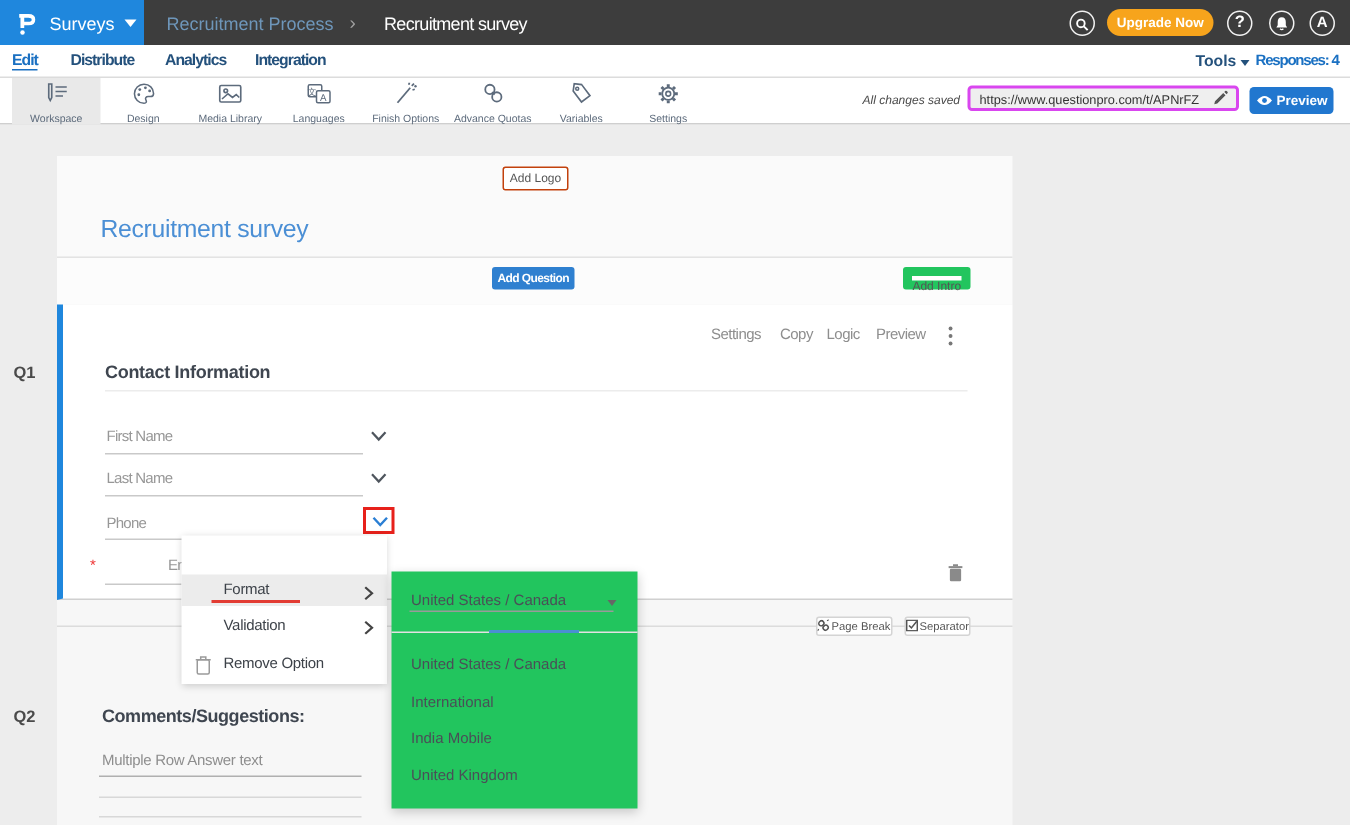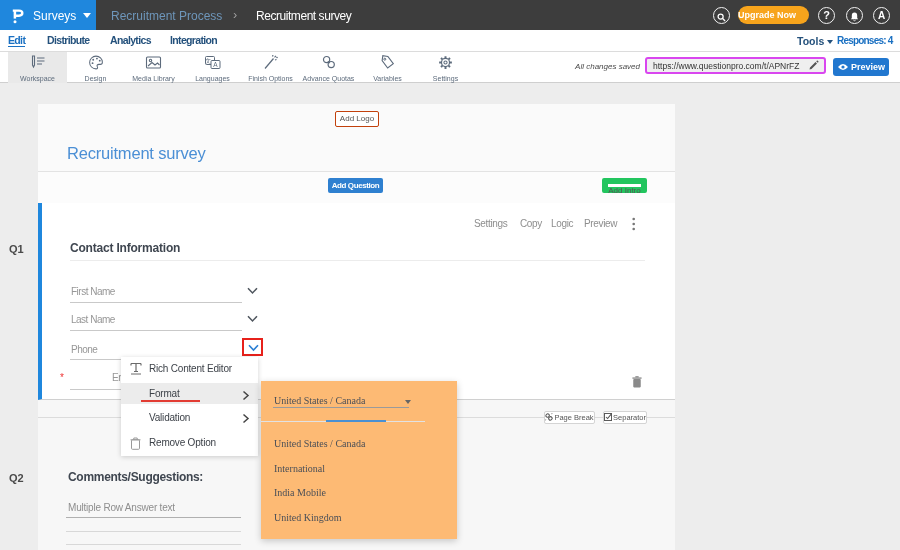--- a/index.html
+++ b/index.html
@@ -9,21 +9,21 @@
 
   
   #topbar { left:0; top:0; width:900px; height:30px; background:#3d3d3d; }
   #logo-block { left:0; top:0; width:96px; height:30px; background:#1f87dd; }
   #surveys { left:33px; top:9px; color:#fff; font-size:12px; }
   #surveys-caret { left:83px; top:13px; width:0; height:0; border-left:4px solid transparent; border-right:4px solid transparent; border-top:5px solid #fff; }
   #crumb1 { left:111px; top:9px; color:#6e96ba; font-size:12px; }
   #crumb-sep { left:233px; top:8px; color:#a0a0a0; font-size:12.5px; }
   #crumb2 { left:256px; top:9px; color:#fff; font-size:12px; letter-spacing:-0.45px; }
   .circ { width:17px; height:17px; border:1.4px solid #f2f2f2; border-radius:50%; top:6.5px; color:#fff; text-align:center; }
-  #upgrade { left:738px; top:6px; width:71px; height:18px; background:#f7a41c; border-radius:9px; color:#fff; font-size:9px; font-weight:bold; text-align:left; line-height:18px; }
+  #upgrade { left:738px; top:6px; width:71px; height:18px; background:#f7a41c; border-radius:9px; color:#fff; font-size:9px; font-weight:bold; text-align:center; line-height:18px; }
 
   
   #tabrow { left:0; top:30px; width:900px; height:22px; background:#fff; border-bottom:1px solid #dcdcdc; }
   .tab { top:35px; line-height:11px; font-size:10.5px; font-weight:bold; letter-spacing:-0.65px; color:#24517c; }
   #tab-edit { left:8px; color:#1a70c2; border-bottom:1.5px solid #1a70c2; padding-bottom:0px;}
   #tools { left:797px; top:35px; font-size:10.5px; font-weight:bold; color:#24517c; }
   #tools-caret { left:827px; top:40px; width:0; height:0; border-left:3.5px solid transparent; border-right:3.5px solid transparent; border-top:4.5px solid #24517c; }
   #responses { left:837px; top:35px; font-size:10px; font-weight:bold; letter-spacing:-0.8px; color:#1a70c2; }
 
   
@@ -66,21 +66,21 @@
   
   #menu { left:121px; top:357px; width:137px; height:99px; background:#fff; box-shadow:0 1px 5px rgba(0,0,0,0.18); }
   .mitem { left:0; width:137px; height:24px; }
   .mtext { position:absolute; left:28px; top:6px; font-size:10px; letter-spacing:-0.2px; color:#3d4249; }
   #fmt-row { top:25.5px; height:21px; background:#ececec; }
   #fmt-red { position:absolute; left:20px; top:17px; width:59px; height:2px; background:#e23c33; }
   .marrow { position:absolute; left:121px; top:7px; }
   #menu .micon { position:absolute; left:9px; top:5px; }
 
   
-  #submenu { left:261px; top:381px; width:196px; height:158px; background:#fdba74; box-shadow:0 2px 7px rgba(0,0,0,0.2);font-family:Liberation Serif, serif; }
+  #submenu { left:261px; top:381px; width:164px; height:158px; background:#22c55e; box-shadow:0 2px 7px rgba(0,0,0,0.2); }
   #sel-text { position:absolute; left:13px; top:14px; font-size:10px; color:#4a4f57; }
   #sel-caret { position:absolute; left:144px; top:19px; width:0; height:0; border-left:3.5px solid transparent; border-right:3.5px solid transparent; border-top:4px solid #666; }
   #sel-line { position:absolute; left:12px; top:26px; width:136px; height:1px; background:#9a9a9a; }
   #sub-div { position:absolute; left:0; top:40px; width:164px; height:1px; background:#e2e2e2; }
   #sub-blue { position:absolute; left:65px; top:39px; width:60px; height:2px; background:#4a90d2; }
   .opt { position:absolute; left:13px; font-size:10px; color:#4a4f57; }
 </style>
 </head>
 <body>
 
@@ -273,29 +273,20 @@
       <rect x="0.6" y="0.6" width="8.8" height="8.8" fill="none" stroke="#555" stroke-width="1.2"></rect>
       <path d="M2.5 5 L4.5 7 L9 1.5" fill="none" stroke="#555" stroke-width="1.3"></path>
     </svg>Separator</div>
 <div class="abs" id="q2title">Comments/Suggestions:</div>
 <div class="abs" id="q2ph">Multiple Row Answer text</div>
 <div class="abs q2l" style="top:517px; background:#b0b0b0;"></div>
 <div class="abs q2l" style="top:531px; background:#d8d8d8;"></div>
 <div class="abs q2l" style="top:544px; background:#d8d8d8;"></div>
 
 <div class="abs" id="menu">
-  <div class="mitem abs" style="top:0;">
-    <svg class="micon" width="12" height="13" viewBox="0 0 12 13">
-        <g stroke="#6a6a6a" stroke-width="1.2" fill="none">
-          <path d="M1 1.5 H11 M6 1.5 V9.5 M4 9.5 H8 M1 1.5 V3.5 M11 1.5 V3.5"></path>
-          <path d="M1 12 H11" stroke-width="1"></path>
-        </g>
-      </svg>
-    <span class="mtext">Rich Content Editor</span>
-  </div>
   <div class="mitem abs" id="fmt-row">
     <span class="mtext" style="top:5px;">Format</span>
     <div id="fmt-red"></div>
     <svg class="marrow" width="8" height="11">
         <path d="M1.5 1.5 L6 5.5 L1.5 9.5" fill="none" stroke="#444" stroke-width="1.5"></path>
       </svg>
   </div>
   <div class="mitem abs" style="top:74px;">
     <svg class="micon" style="top:6px;" width="11" height="13" viewBox="0 0 11 13">
         <g fill="none" stroke="#9a9a9a" stroke-width="1">

